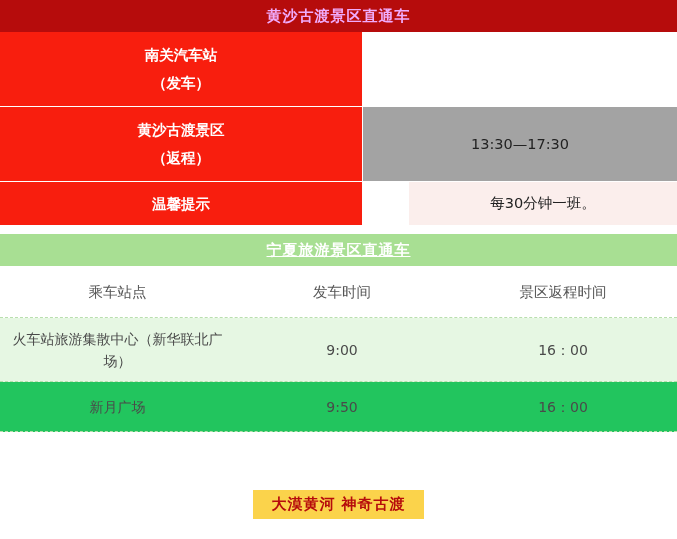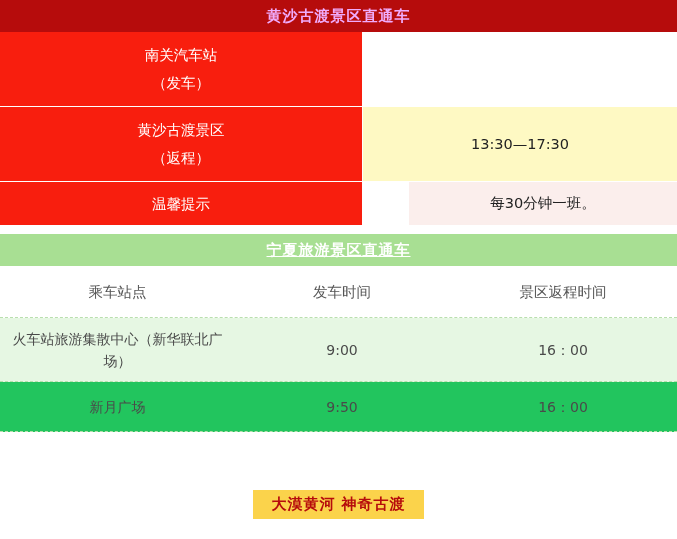--- a/index.html
+++ b/index.html
@@ -32,38 +32,38 @@
   .t1-row {
     display: flex;
     width: 100%;
     border-bottom: 1px solid #ffffff;
   }
   .t1-label {
     width: 363px;
     background: #f81e0e;
     color: #ffffff;
     font-size: 14.5px;
-    font-weight: normal;
+    font-weight: bold;
     display: flex;
     flex-direction: column;
     align-items: center;
     justify-content: center;
     border-right: 1px solid #ffffff;
     line-height: 28px;
   }
   .t1-value {
     flex: 1;
     display: flex;
     align-items: center;
     justify-content: center;
     font-size: 14.5px;
     color: #222222;
   }
   .row-a .t1-value { background: #fbeeec; }
-  .row-b .t1-value { background: #fef9c3; }
+  .row-b .t1-value { background: #a3a3a3; }
   .row-c .t1-value { background: #fbeeec; }
   .row-a { height: 75px; }
   .row-b { height: 75px; }
   .row-c { height: 44px; gap: 46px; }
   .row-c .t1-label { font-size: 14.5px; }
 
   
   .t2 { margin-top: 8px; }
   .t2-header {
     height: 32px;

